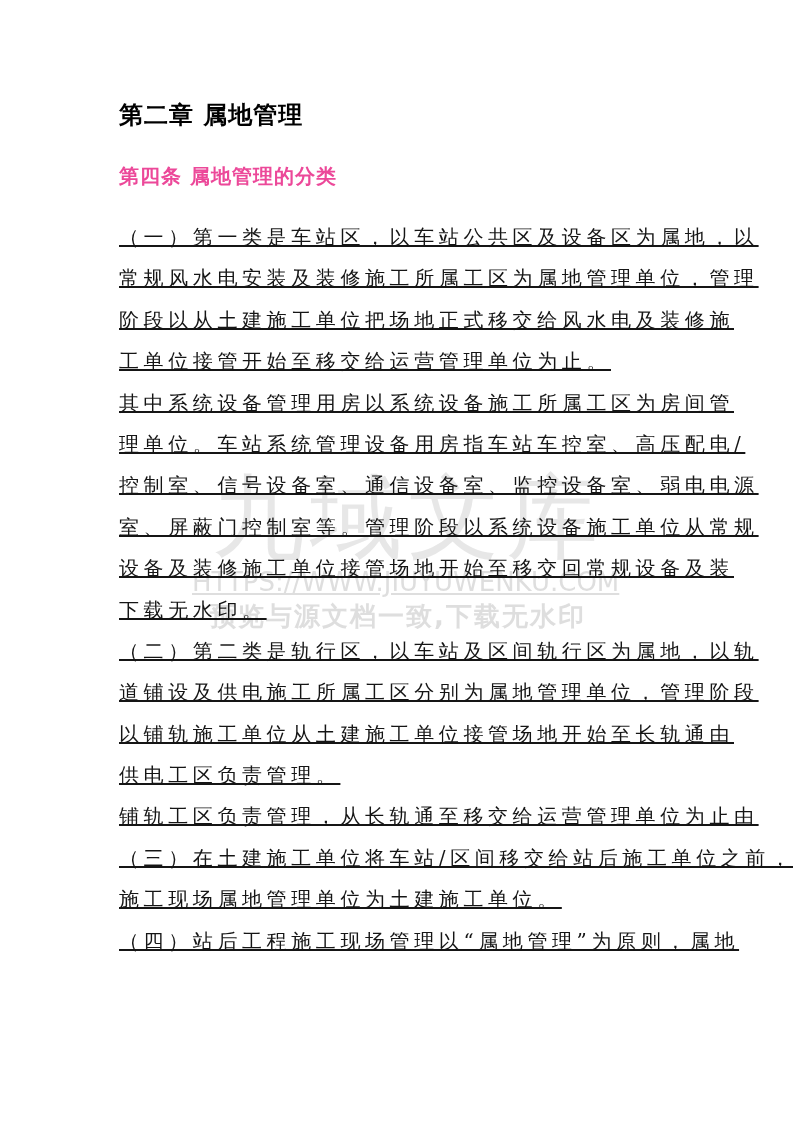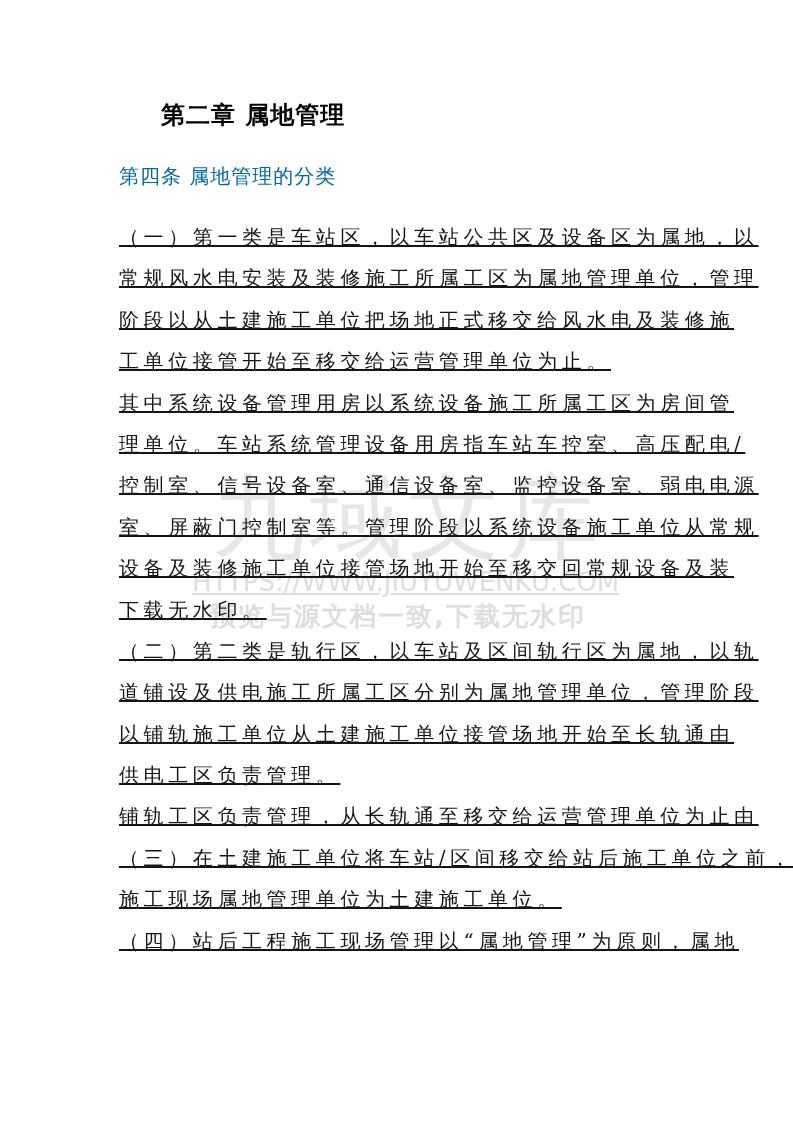--- a/index.html
+++ b/index.html
@@ -25,33 +25,32 @@
       position: absolute;
       left: 119px;
       top: 101px;
       font-family: "DejaVu Sans", "Liberation Sans", sans-serif;
       font-weight: bold;
       font-size: 24px;
       line-height: 28px;
       letter-spacing: 1px;
       white-space: nowrap;
       color: #000;
-      margin-left: 42px;
     }
     .h2 {
       position: absolute;
       left: 119px;
       top: 163px;
       font-family: "DejaVu Sans", "Liberation Sans", sans-serif;
-      font-weight: normal;
+      font-weight: bold;
       font-size: 20px;
       line-height: 26px;
       letter-spacing: 1px;
       white-space: nowrap;
-      color: #0369a1;
+      color: #ec4899;
     }
     .body-lines {
       position: absolute;
       left: 119px;
       top: 221px;
       width: 560px;
     }
     .line {
       height: 41.4px;
       line-height: 32px;

